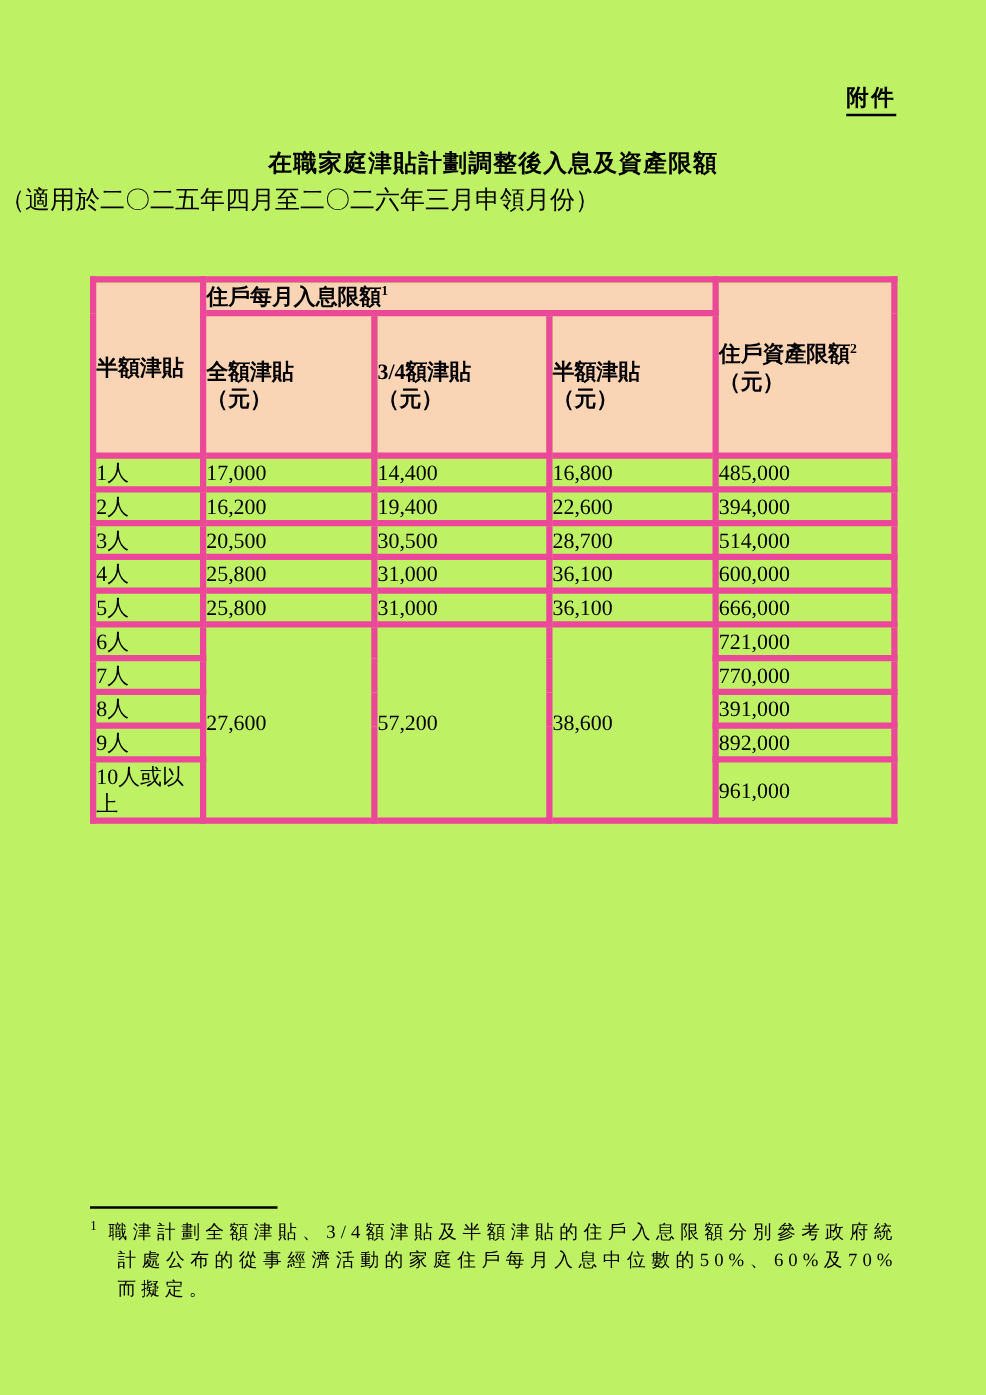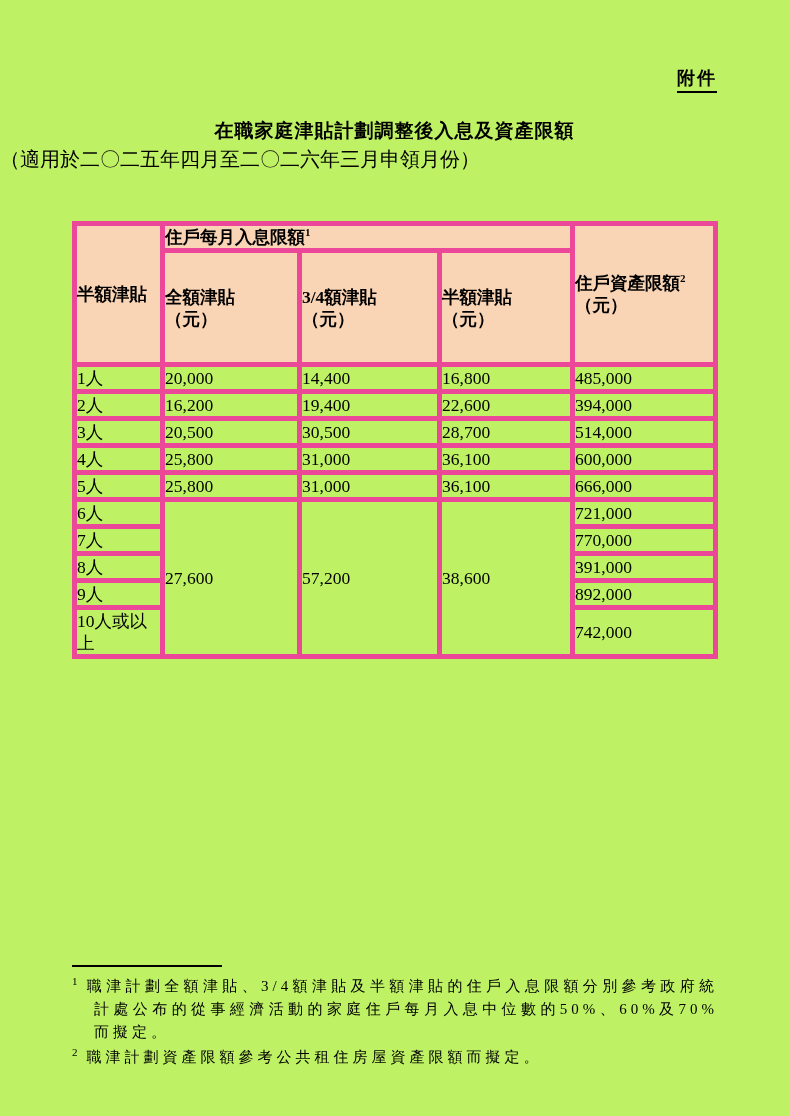--- a/index.html
+++ b/index.html
@@ -99,21 +99,21 @@
           <span>（元）</span>
         </td>
         <td class="hdr">
           <span>半額津貼</span><br>
           <span>（元）</span>
         </td>
       </tr>
 
       <tr class="row-d">
         <td class="size-col">1人</td>
-        <td>20,000</td>
+        <td>17,000</td>
         <td>14,400</td>
         <td>16,800</td>
         <td>485,000</td>
       </tr>
       <tr class="row-d">
         <td class="size-col">2人</td>
         <td>16,200</td>
         <td>19,400</td>
         <td>22,600</td>
         <td>394,000</td>
@@ -154,25 +154,24 @@
       <tr class="row-d">
         <td class="size-col">8人</td>
         <td>391,000</td>
       </tr>
       <tr class="row-d">
         <td class="size-col">9人</td>
         <td>892,000</td>
       </tr>
       <tr class="row-l">
         <td class="size-col">10人或以上</td>
-        <td>742,000</td>
+        <td>961,000</td>
       </tr>
     </tbody>
   </table>
 
   <div class="fn-sep"></div>
 
   <div class="footnotes">
     <div class="footnote"><sup>1</sup><span>職津計劃全額津貼、3/4額津貼及半額津貼的住戶入息限額分別參考政府統計處公布的從事經濟活動的家庭住戶每月入息中位數的50%、60%及70%而擬定。</span></div>
-    <div class="footnote"><sup>2</sup><span>職津計劃資產限額參考公共租住房屋資產限額而擬定。</span></div>
   </div>
 
 </div>
 
 </body></html>

